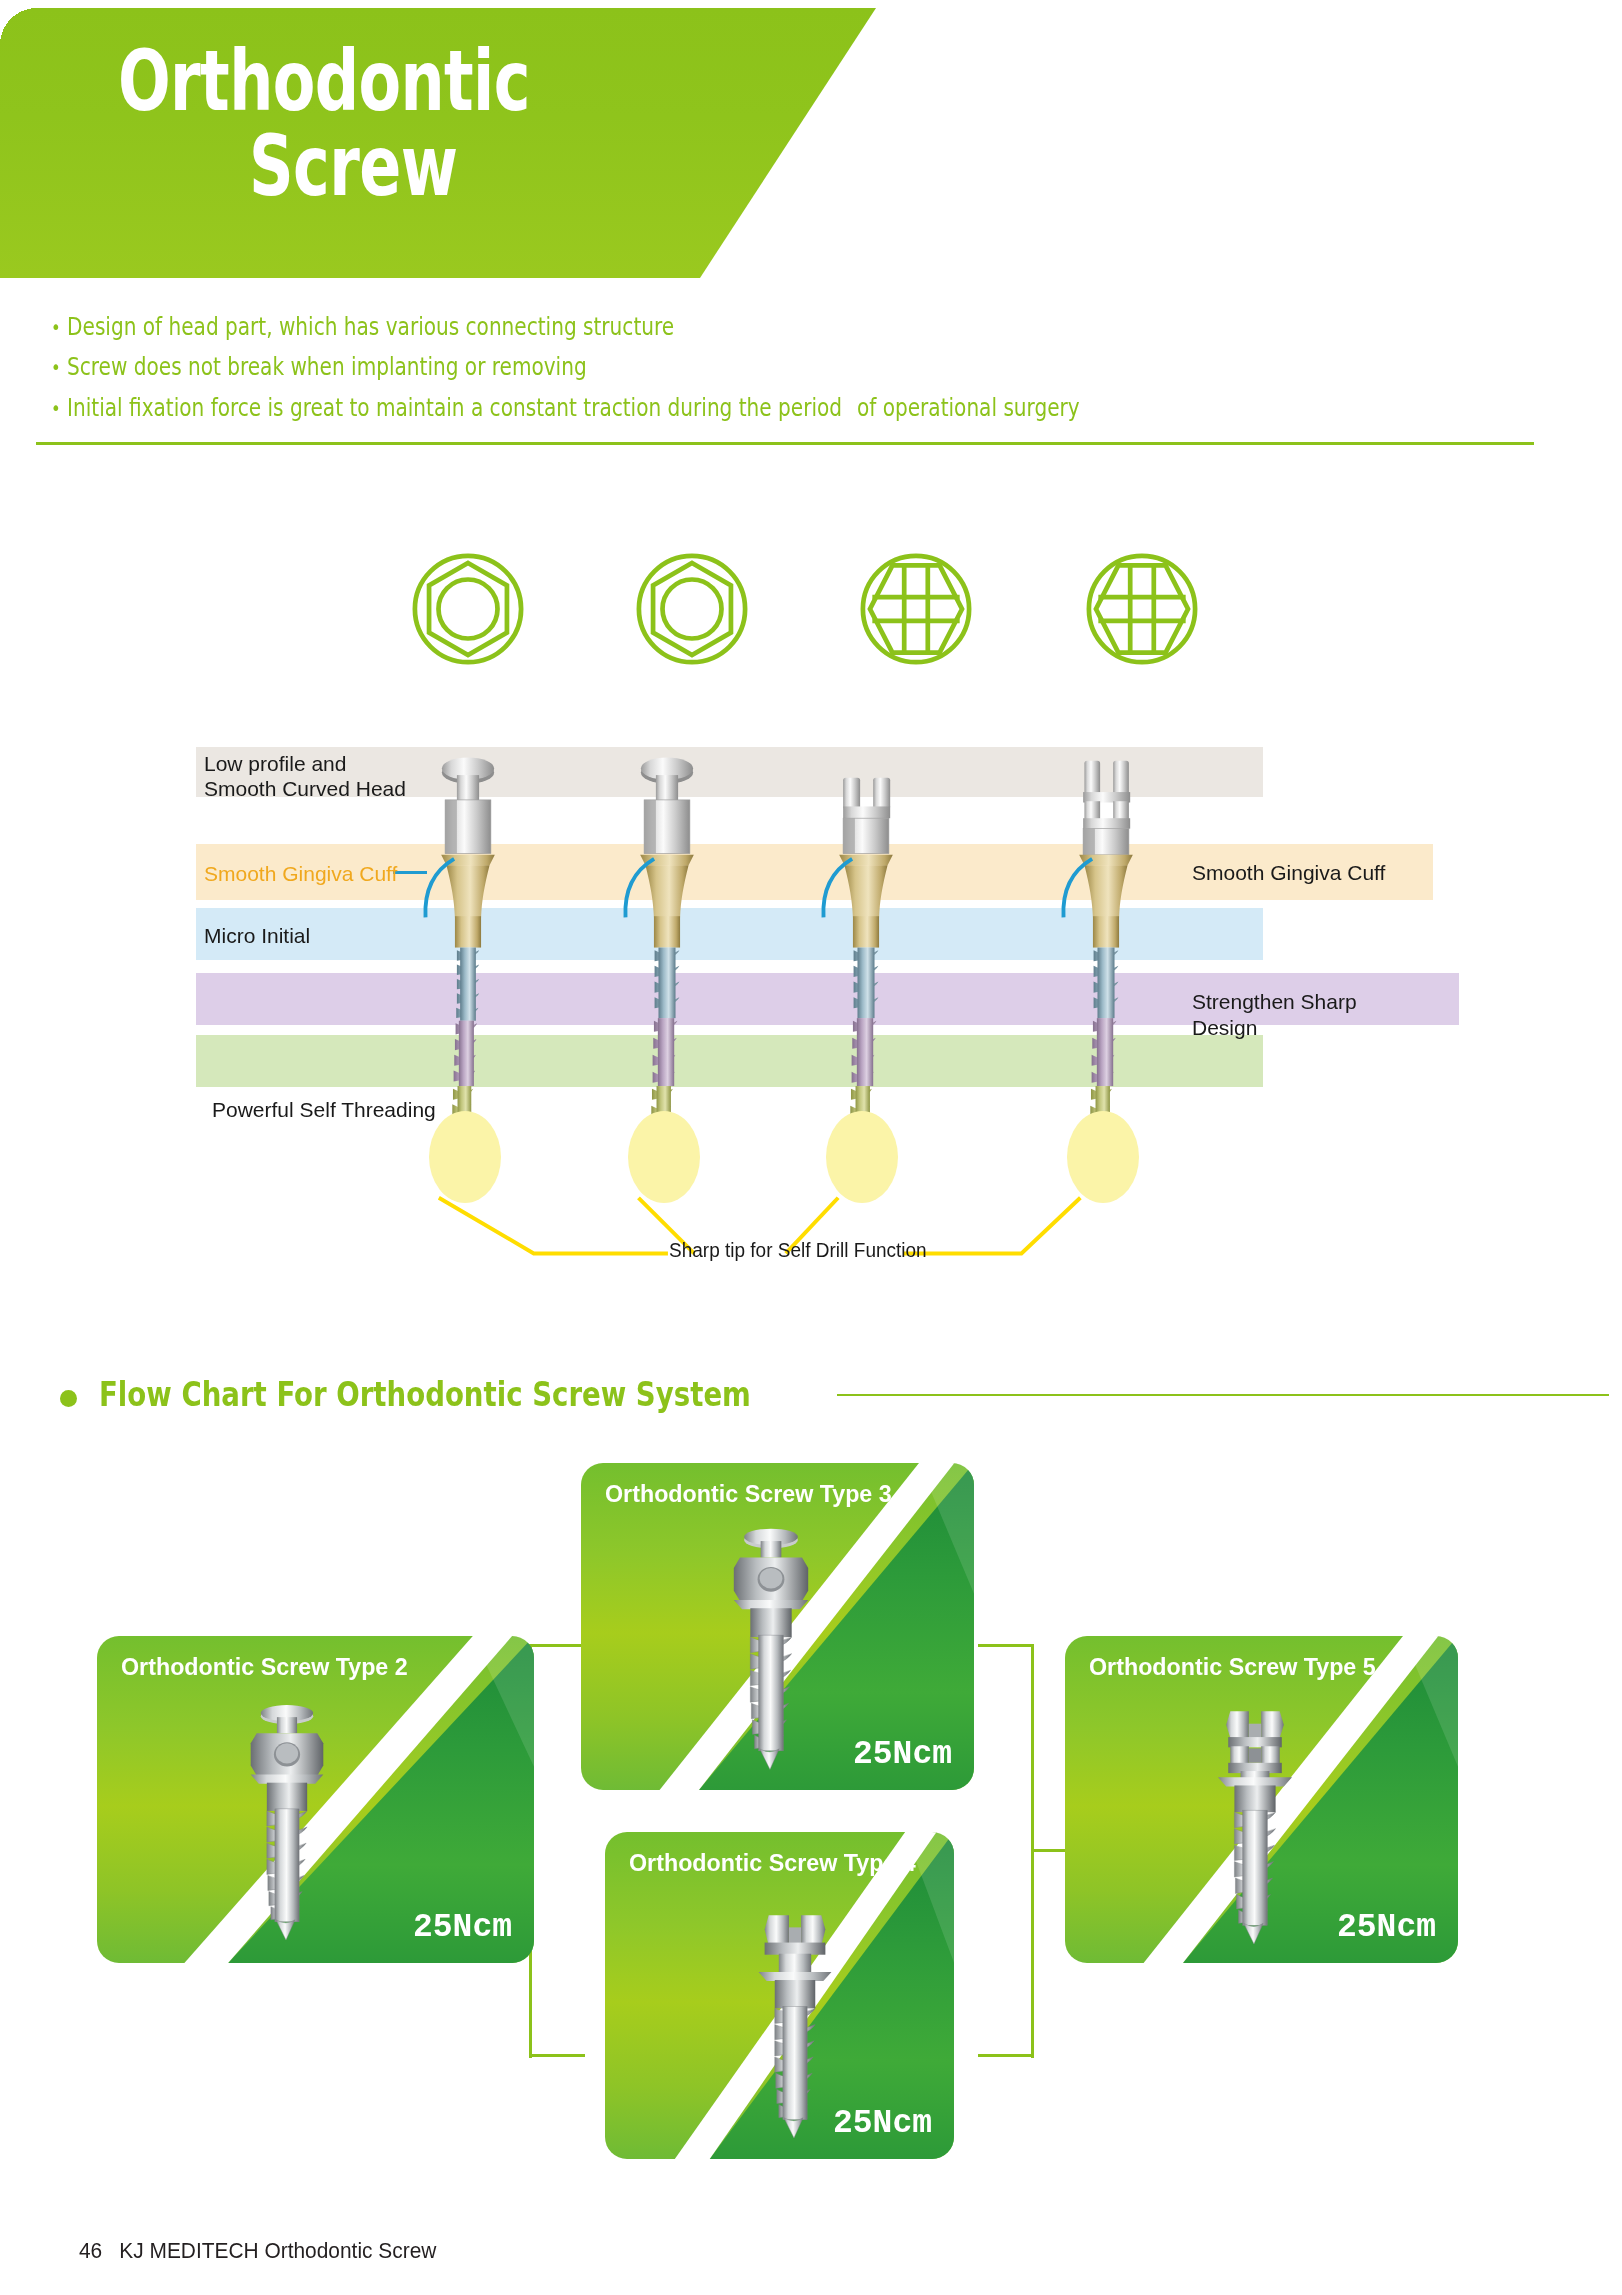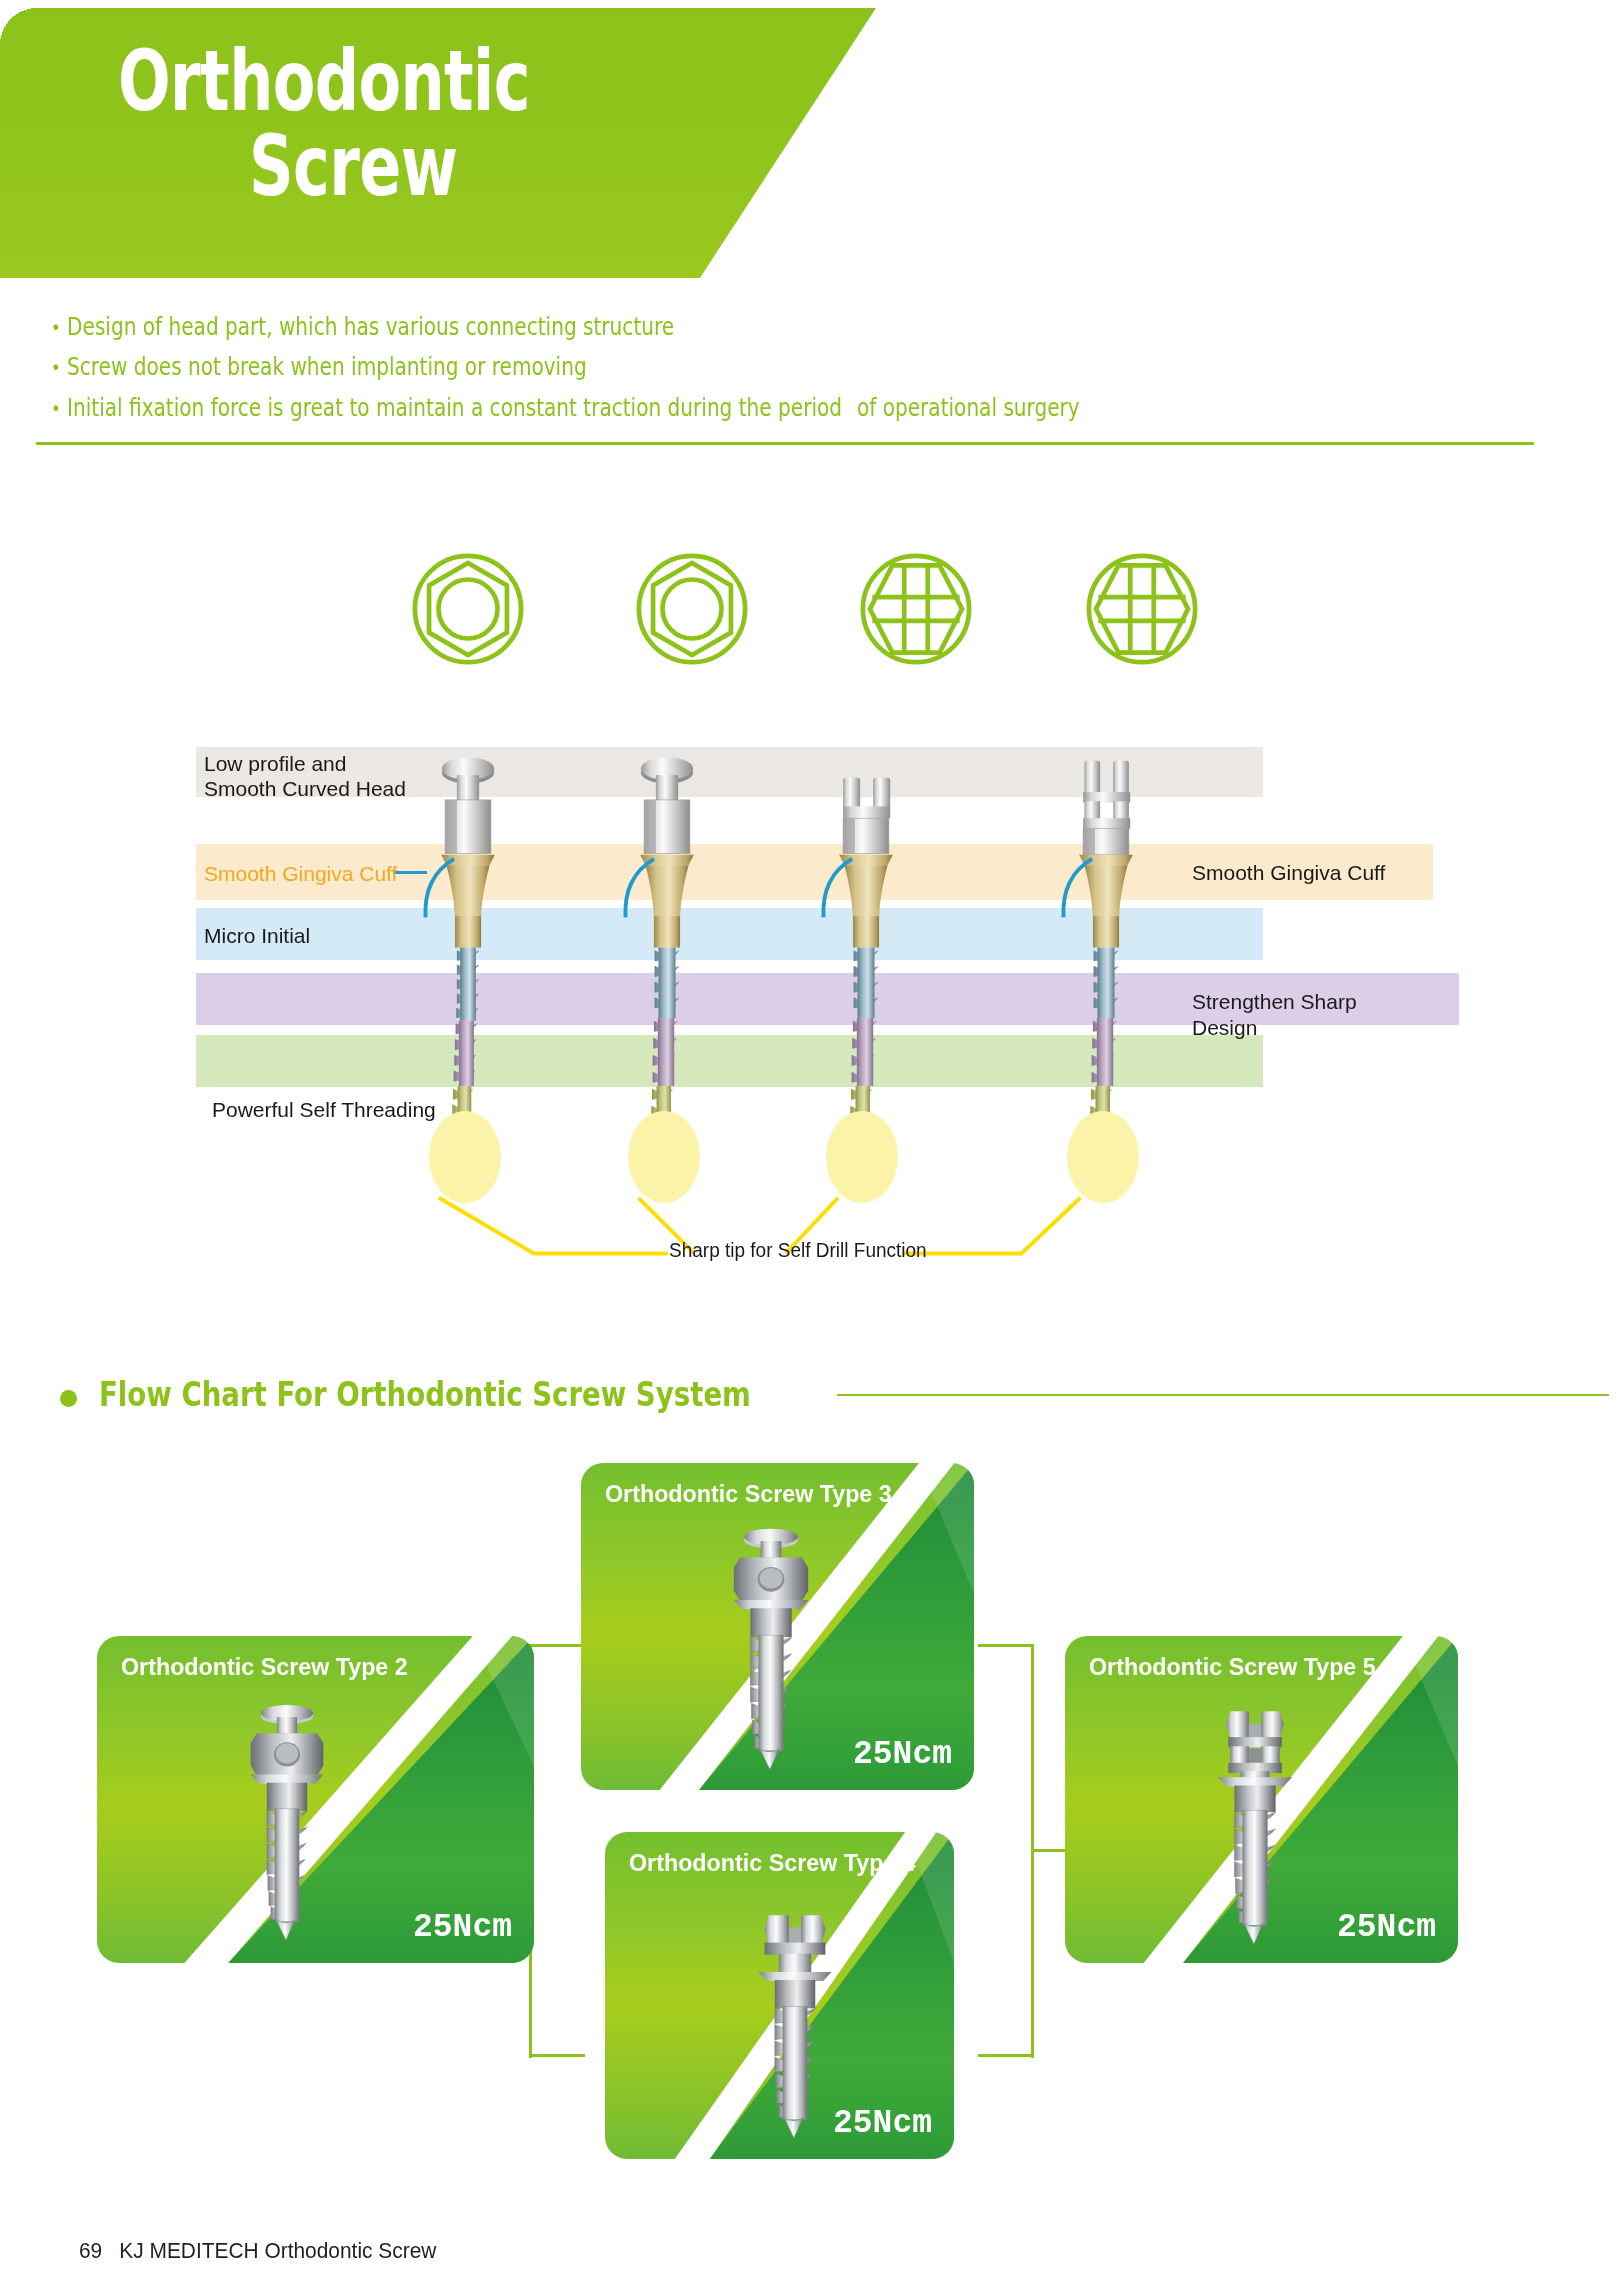--- a/index.html
+++ b/index.html
@@ -612,16 +612,16 @@
       <path d="M42 190 q17 9 33 0 q-7 12 -33 14 z"></path>
       <path d="M44 205 q14 8 28 0 q-6 11 -28 13 z"></path>
       <rect x="48" y="108" width="24" height="112"></rect>
       <path d="M49 218 q10 6 19 0 l-9 20 z"></path>
     </g>
   </svg>
   <div class="card-torque">25Ncm</div>
 </div>
 
 <div id="footer">
-  <span class="pg">69</span>
+  <span class="pg">46</span>
   <span>KJ MEDITECH Orthodontic Screw</span>
 </div>
 
 
 </body></html>

